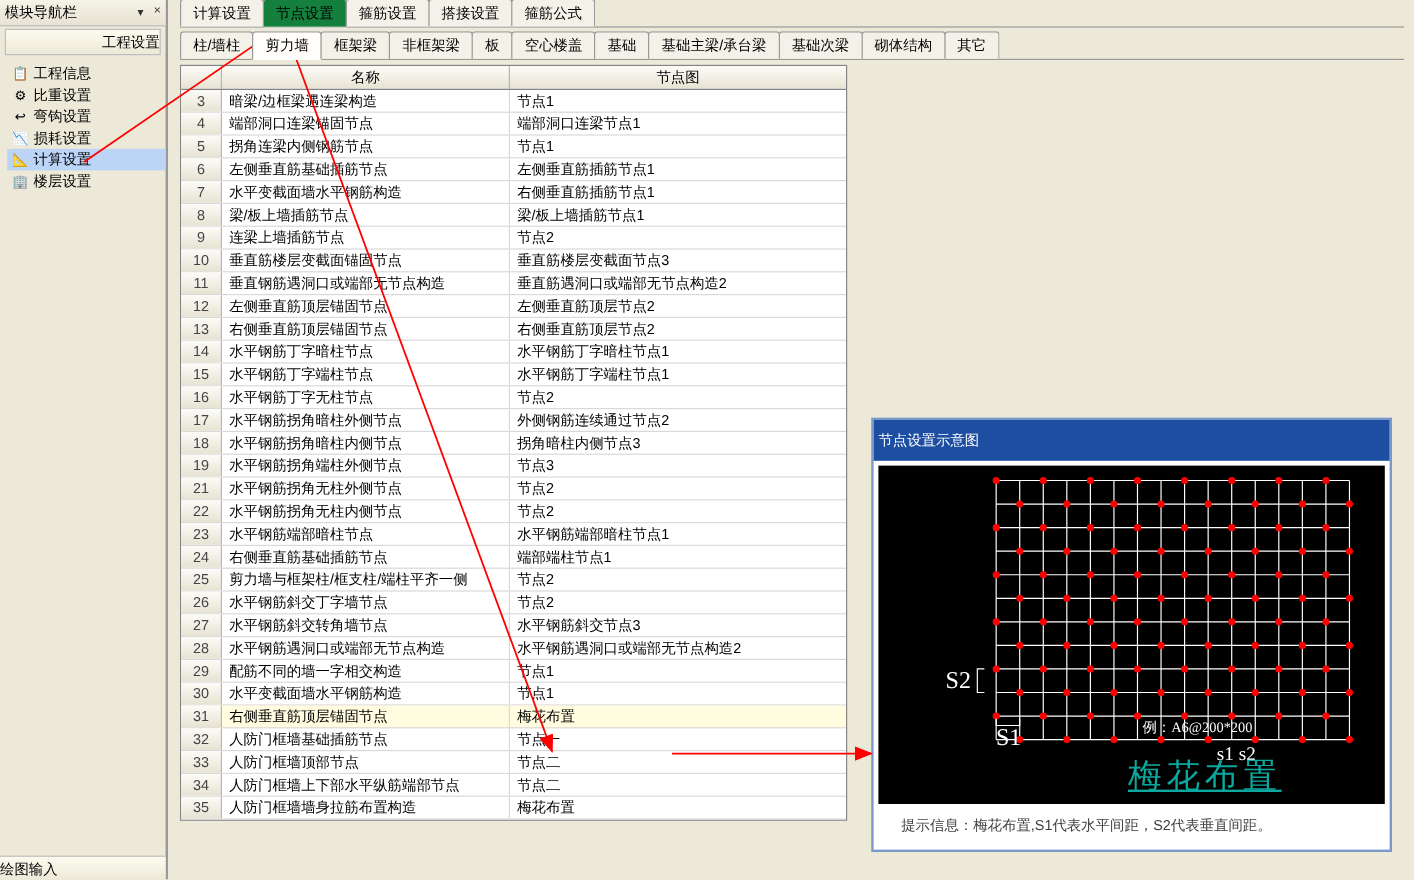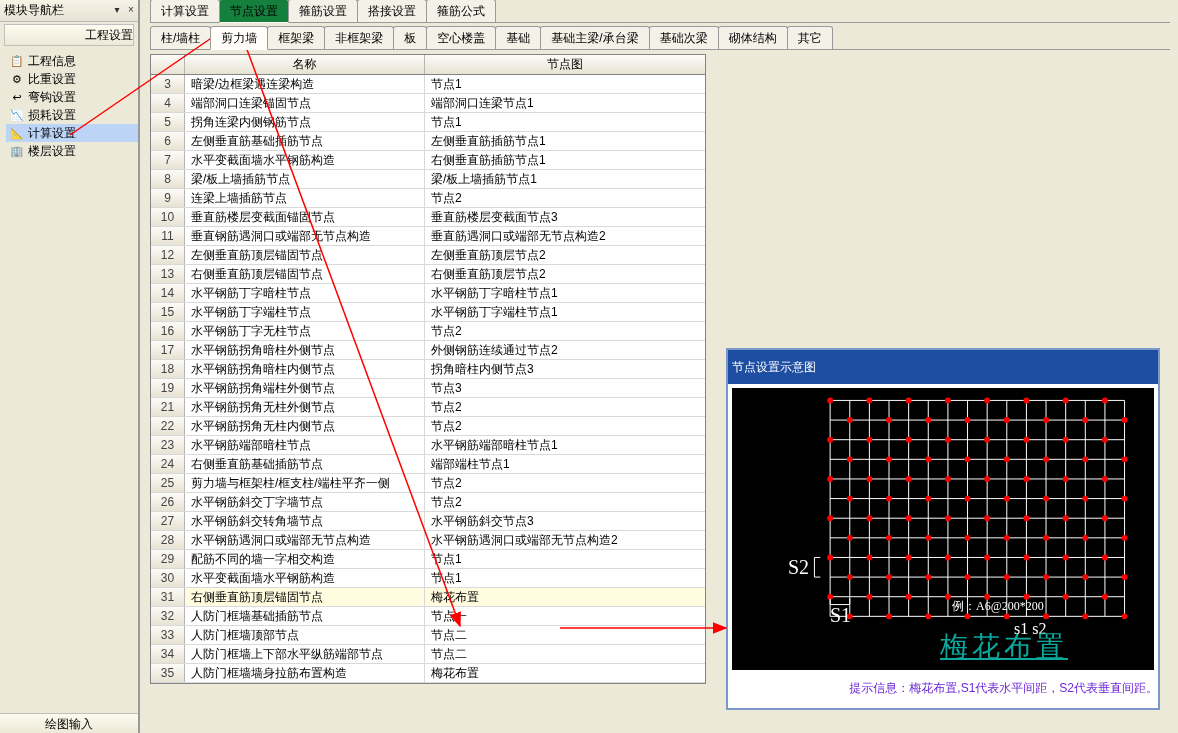--- a/index.html
+++ b/index.html
@@ -56,21 +56,21 @@
     width: 14px; height: 14px;
     display:inline-flex;align-items:center;justify-content:center;
     font-size:11px;
   }
   .nav-footer {
     position: absolute;
     bottom: 0; left: 0; right: 0;
     height: 20px;
     border-top: 1px solid #bfbfbf;
     background: linear-gradient(#fdfbef,#ece9d8);
-    text-align:center; line-height:20px;
+    text-align:left; line-height:20px;
     cursor:pointer;
   }
   
   .main-area {
     position: absolute;
     left: 142px; top: 0;
     width: 1036px; height: 733px;
   }
   .tabrow {
     height: 22px;
@@ -154,21 +154,21 @@
     font-size:12px;
   }
   .preview-canvas{
     background:#000;
     margin:4px;
     height:282px;
     position:relative;
     text-align:right;
   }
   .preview-hint{
-    padding:6px 0;color:#6d28d9;font-size:12px;text-align:right;
+    padding:6px 23px;color:#404040;font-size:12px;
   }
   .mh-label{
     position:absolute;color:#0aa89e;
     font-size:28px;letter-spacing:4px;
     text-decoration:underline;
     font-family:"STKaiti","KaiTi",serif;
   }
   .axis-label{position:absolute;color:#fff;font-size:20px;font-family:"Times New Roman",serif;}
   .example-text{position:absolute;color:#fff;font-size:12px;font-family:"SimSun";}
   

